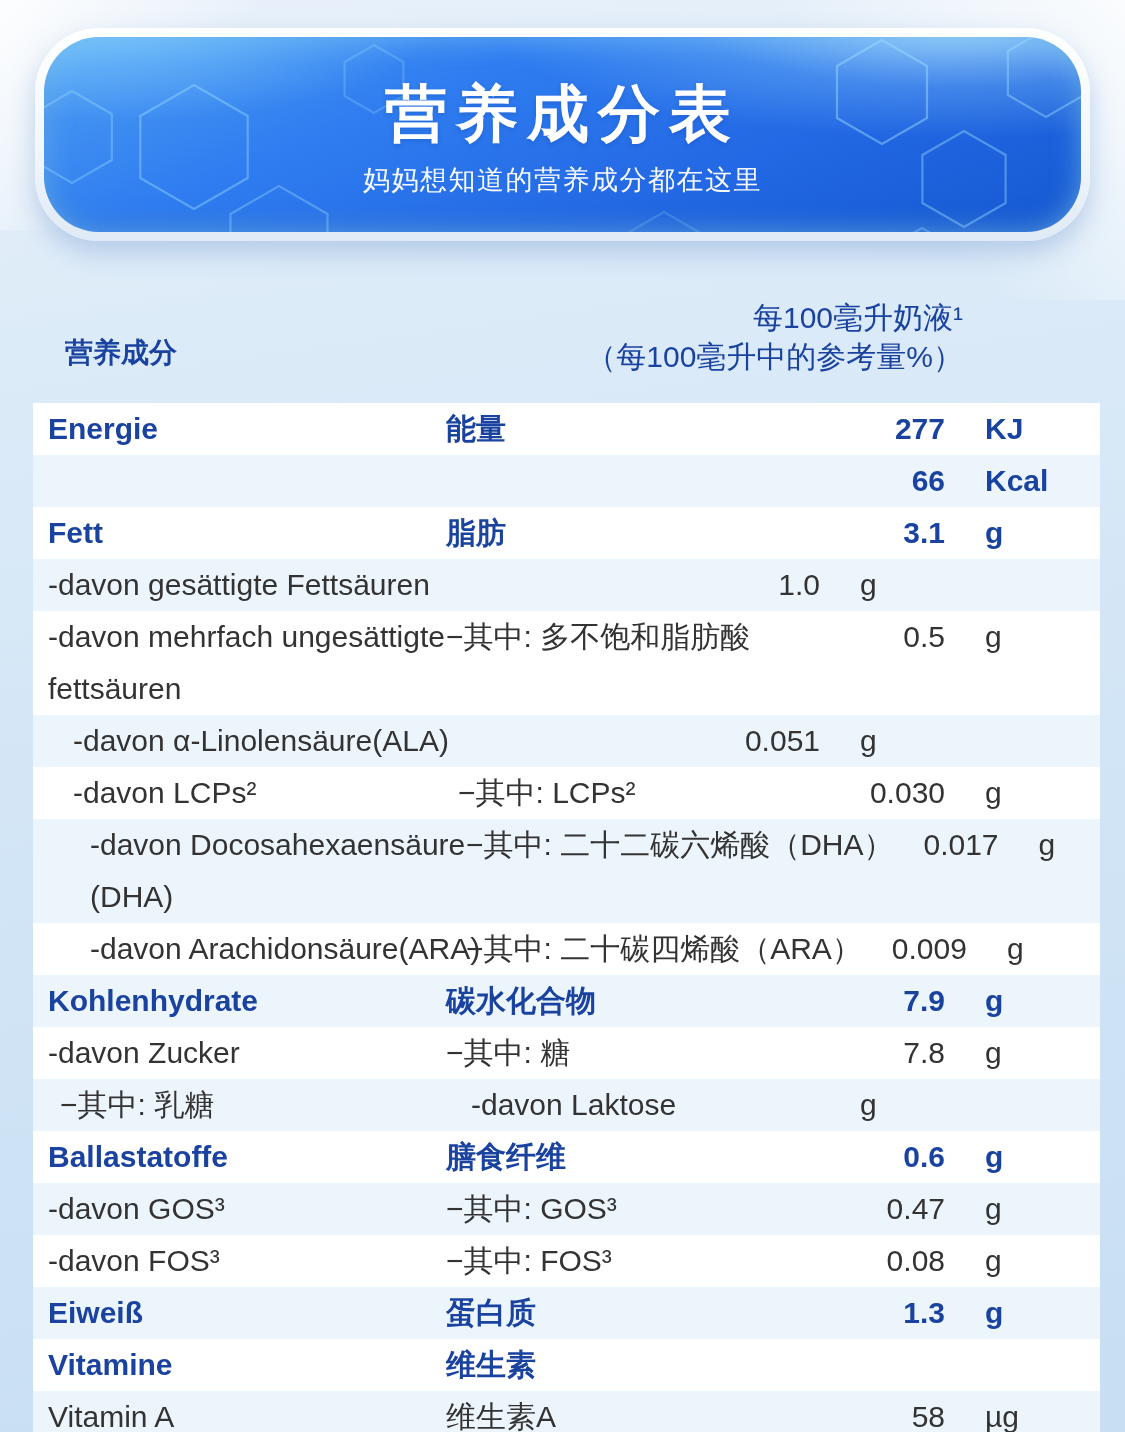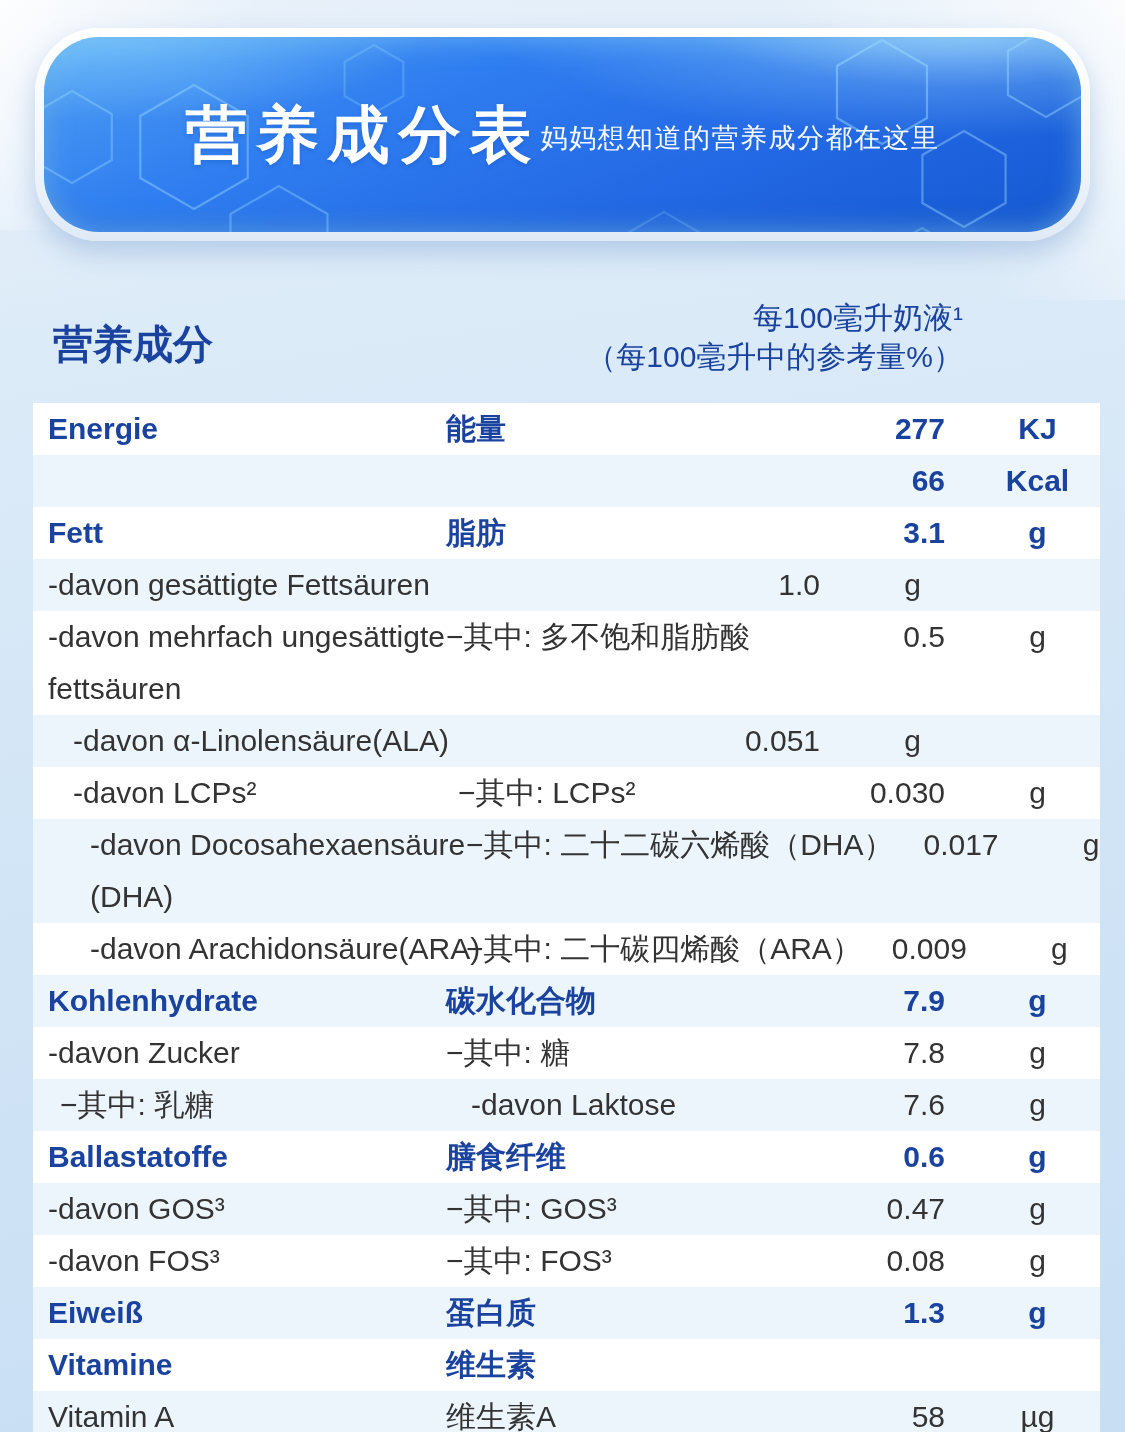--- a/index.html
+++ b/index.html
@@ -28,57 +28,57 @@
     background:linear-gradient(180deg,#ffffff 0%,#f2f7fc 55%,#dfeaf6 100%);
     box-shadow:0 12px 26px rgba(115,152,204,0.40);
   }
   .banner {
     position:absolute; inset:9px; border-radius:55px; overflow:hidden;
     background:
       radial-gradient(90% 120% at 88% -8%, rgba(190,240,255,0.80) 0%, rgba(160,225,255,0.25) 28%, rgba(160,225,255,0) 50%),
       radial-gradient(70% 110% at 6% -6%, rgba(150,222,255,0.55) 0%, rgba(150,222,255,0) 45%),
       linear-gradient(158deg, var(--banner-top,#4f9ff3) 0%, #2f7df0 34%, #2368e4 66%, var(--banner-bottom,#1558d1) 100%);
     box-shadow: inset 0 0 28px rgba(140,216,255,0.60), inset 0 -8px 20px rgba(8,52,150,0.30);
-    display:flex; flex-direction:row; align-items:center; justify-content:center;
+    display:flex; flex-direction:column; align-items:center; justify-content:center;
   }
   .hex-overlay { position:absolute; inset:0; width:100%; height:100%; }
   .banner-title {
     position:relative; z-index:2;
     font-size:62px; font-weight:bold; color:#ffffff; letter-spacing:9px;
     text-shadow:0 2px 4px rgba(10,60,160,0.25);
   }
   .banner-subtitle {
     position:relative; z-index:2; margin-top:6px;
     font-size:27px; color:rgba(255,255,255,0.96); letter-spacing:1.5px;
   }
 
   
   .table-header {
     position:absolute; top:298px; left:33px; width:1067px;
     display:flex; justify-content:space-between; align-items:flex-end;
     color:var(--accent,#1a429f);
   }
-  .th-left { margin-left:20px; font-size:40px; font-weight:bold; padding-bottom:6px; }
+  .th-left { margin-left:32px; font-size:28px; font-weight:bold; padding-bottom:6px; }
   .th-right { margin-right:137px; text-align:right; font-size:30px; line-height:39px; padding-bottom:2px; }
 
   
   .table { position:absolute; top:403px; left:33px; width:1067px; }
   .row {
     display:grid;
     grid-template-columns:398px 1fr 125px 125px;
     align-items:start;
     padding:0 10px 0 15px;
   }
   .row:nth-child(odd)  { background:var(--row-bg,#ffffff); }
   .row:nth-child(even) { background:var(--row-alt,#edf5fc); }
   .cell { font-size:30px; color:#333333; line-height:52px; min-height:52px; }
   .cell.de  { white-space:pre; }
   .cell.zh  { white-space:nowrap; }
   .cell.val { text-align:right; padding-right:20px; white-space:nowrap; }
-  .cell.unit{ text-align:center; padding-left:20px; white-space:nowrap; }
+  .cell.unit{ text-align:left; padding-left:20px; white-space:nowrap; }
   .row.bold .cell { color:var(--accent,#1a429f); font-weight:bold; }
   .row.ind1 .de { padding-left:25px; }
   .row.ind2 .de { padding-left:42px; }
   .row.ind1 .zh { padding-left:12px; }
   .row.ind2 .zh { padding-left:20px; }
 </style>
 </head>
 <body>
 
 <div class="page">
@@ -176,21 +176,20 @@
   </div>
       <div class="row ind0">
     <div class="cell de">-davon Zucker</div>
     <div class="cell zh">−其中: 糖</div>
     <div class="cell val">7.8</div>
     <div class="cell unit">g</div>
   </div>
       <div class="row ind1">
     <div class="cell zh">−其中: 乳糖</div>
     <div class="cell de">-davon Laktose</div>
-    <div class="cell val">7.6</div>
     <div class="cell unit">g</div>
   </div>
       <div class="row ind0 bold">
     <div class="cell de">Ballastatoffe</div>
     <div class="cell zh">膳食纤维</div>
     <div class="cell val">0.6</div>
     <div class="cell unit">g</div>
   </div>
       <div class="row ind0">
     <div class="cell de">-davon GOS³</div>

